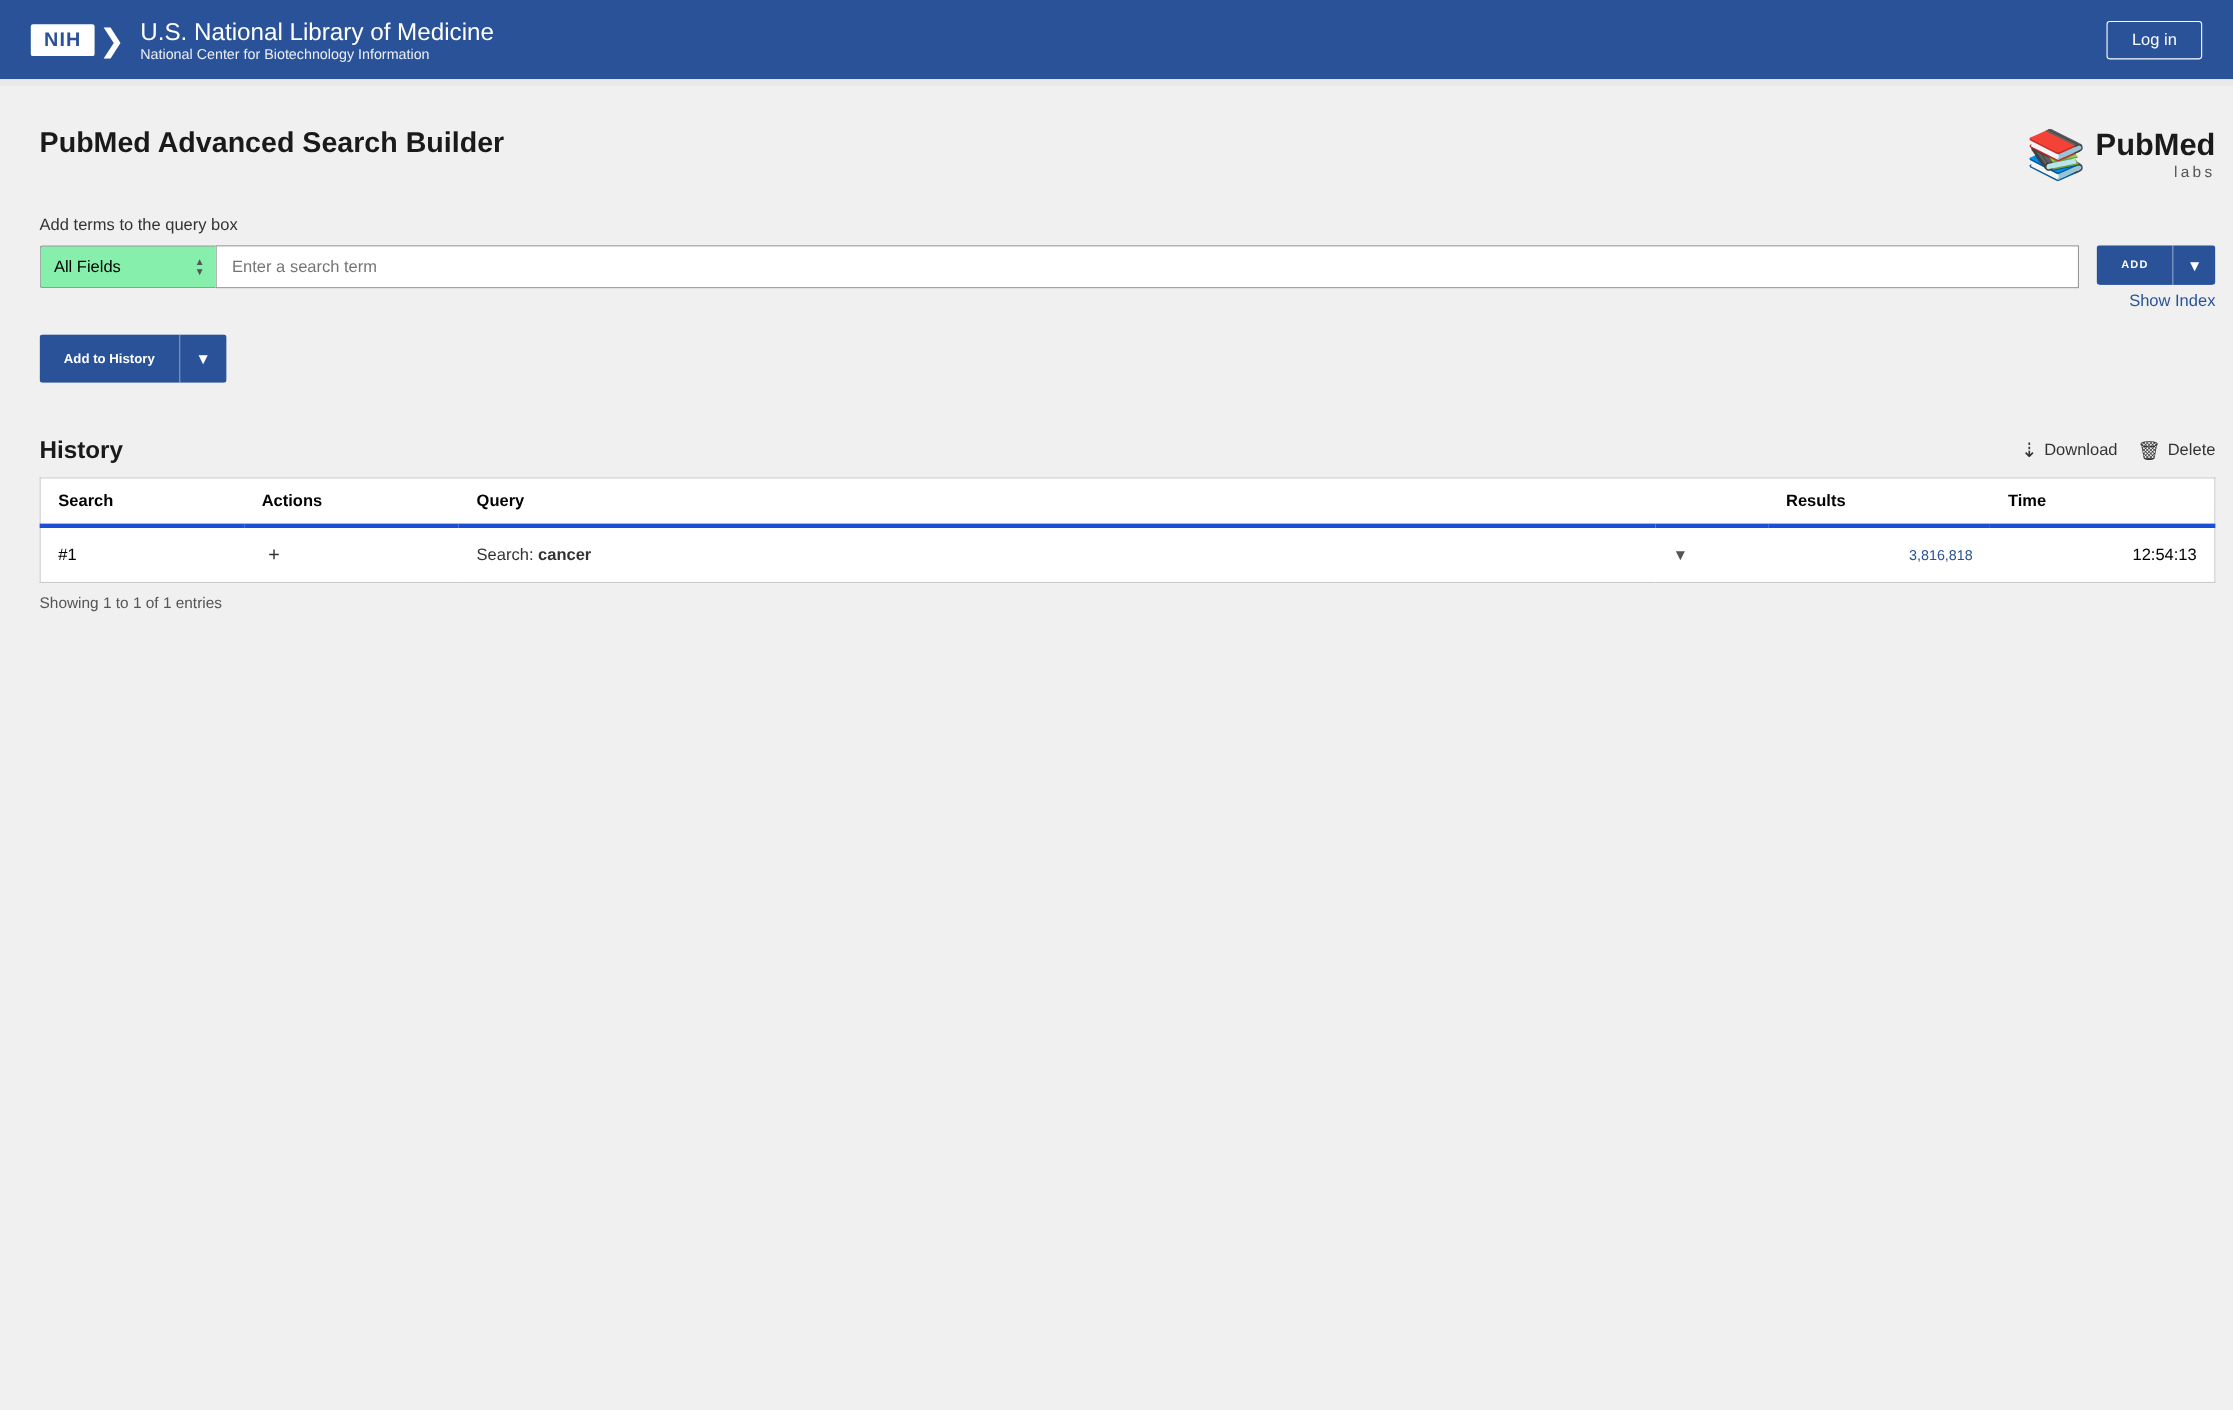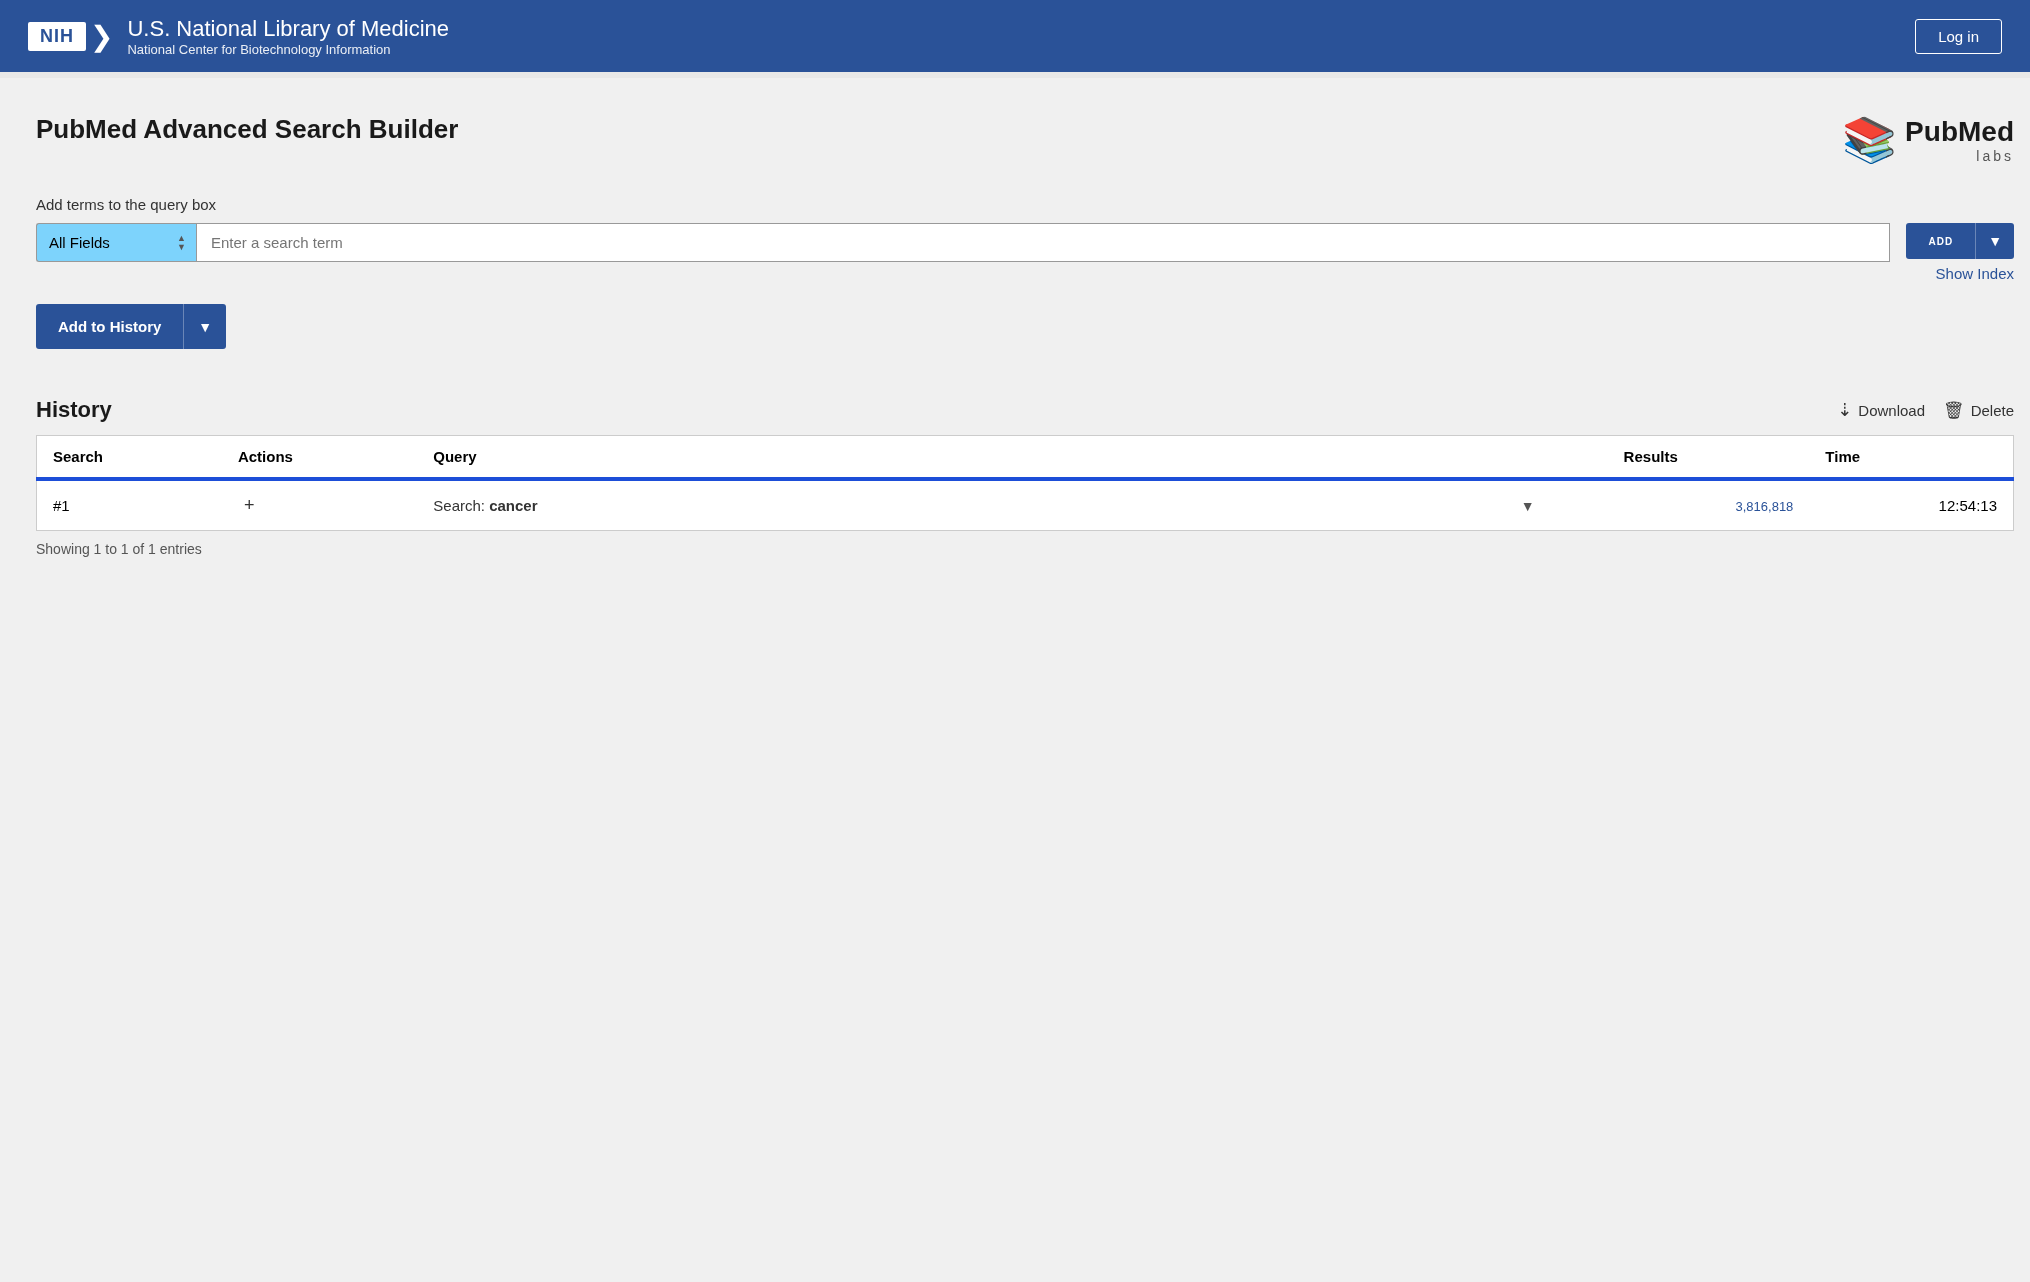--- a/index.html
+++ b/index.html
@@ -59,21 +59,21 @@
 
     
     .section-label { font-size: 15px; color: #333; margin-bottom: 10px; }
 
     .search-row { display: flex; align-items: stretch; gap: 0; margin-bottom: 10px; }
     .field-select-wrapper {
       position: relative;
       border: 1.5px solid #999;
       border-right: none;
       border-radius: 3px 0 0 3px;
-      background: #7dd3fc;
+      background: #86efac;
       min-width: 160px;
       display: flex;
       align-items: flex-start;
     }
     .field-select-wrapper select {
       border: none; outline: none; font-size: 15px; background: transparent;
       width: 100%; cursor: pointer; padding: 10px 36px 10px 12px;
       appearance: none; -webkit-appearance: none;
     }
     .field-select-arrows {
@@ -144,21 +144,21 @@
       align-items: stretch;
       border-radius: 3px;
       overflow: hidden;
       margin-top: 2px;
     }
     .add-history-btn {
       background: #2a5298;
       color: white;
       border: none;
       padding: 14px 22px;
-      font-size: 15px;
+      font-size: 12px;
       font-weight: 600;
       cursor: pointer;
       white-space: nowrap;
     }
     .add-history-dropdown {
       background: #2a5298;
       color: white;
       border: none;
       border-left: 1px solid rgba(255,255,255,0.3);
       padding: 14px 14px;

